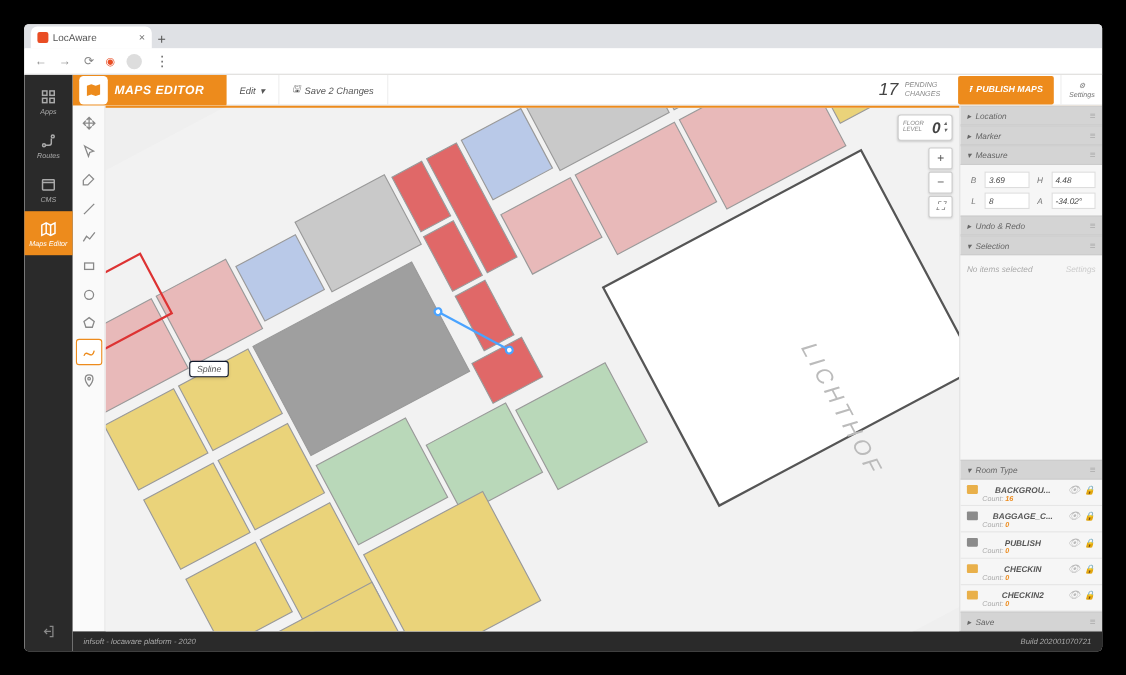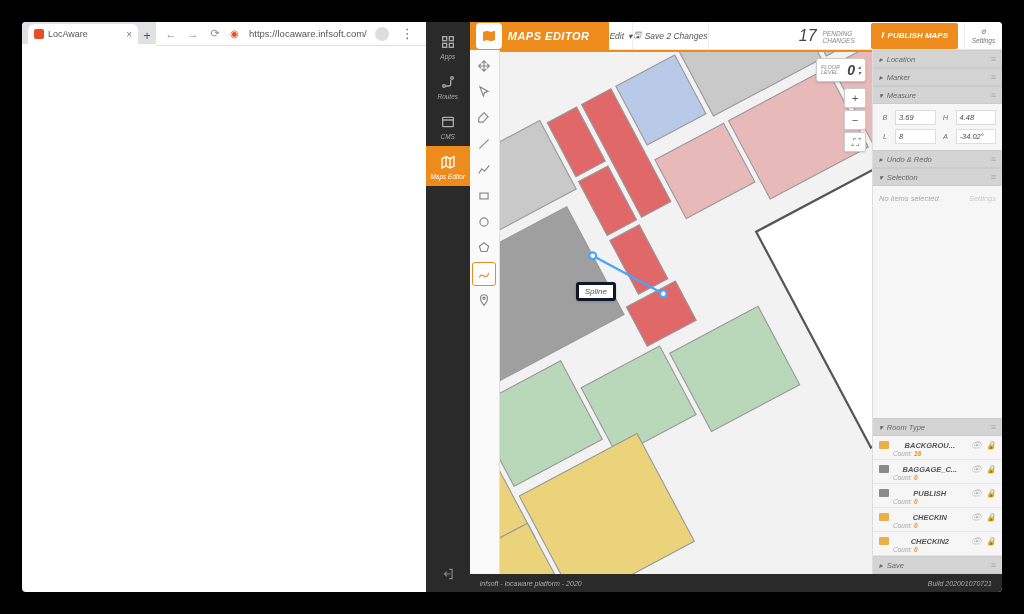--- a/index.html
+++ b/index.html
@@ -1,19 +1,19 @@
 <!DOCTYPE html>
 <html><head>
 <meta charset="utf-8">
 <style>
 * { box-sizing: border-box; margin: 0; padding: 0; font-family: -apple-system, BlinkMacSystemFont, "Segoe UI", Arial, sans-serif; }
 html, body { width: 1024px; height: 614px; overflow: hidden; background: #000; }
 
 .device-frame { width: 1024px; height: 614px; background: #000; border-radius: 18px; padding: 22px; }
-.screen { width: 100%; height: 100%; background: #fff; border-radius: 4px; overflow: hidden; display: flex; flex-direction: row; }
+.screen { width: 100%; height: 100%; background: #fff; border-radius: 4px; overflow: hidden; display: flex; flex-direction: column; }
 
 
 .browser-tabs { height: 22px; background: #dfe1e5; display: flex; align-items: flex-end; padding-left: 6px; }
 .browser-tab { height: 20px; background: #fff; border-radius: 6px 6px 0 0; display: flex; align-items: center; padding: 0 6px; font-size: 9px; color: #555; gap: 4px; min-width: 110px; }
 .tab-favicon { width: 10px; height: 10px; background: #e94d24; border-radius: 2px; }
 .tab-close { margin-left: auto; font-size: 10px; color: #777; }
 .tab-add { width: 18px; height: 18px; display: flex; align-items: center; justify-content: center; color: #555; font-size: 13px; }
 .browser-addr { height: 24px; background: #fff; border-bottom: 1px solid #ddd; display: flex; align-items: center; padding: 0 8px; gap: 8px; }
 .nav-btn { width: 14px; text-align: center; color: #888; font-size: 11px; }
 .addr-lock { width: 11px; height: 11px; color: #e94d24; font-size: 10px; }
@@ -30,36 +30,36 @@
 .rail-icon svg { width: 16px; height: 16px; }
 .rail-spacer { flex: 1; }
 .rail-logout { width: 44px; height: 36px; display: flex; align-items: center; justify-content: center; color: #888; }
 
 
 .main { flex: 1; display: flex; flex-direction: column; overflow: hidden; }
 .header { height: 28px; background: #ed8b1c; display: flex; align-items: center; }
 .app-logo { width: 26px; height: 26px; background: #fff; border-radius: 4px; margin: 0 6px; display: flex; align-items: center; justify-content: center; color: #ed8b1c; font-size: 14px; font-weight: bold; }
 .app-title { color: #fff; font-weight: 700; font-size: 11px; letter-spacing: 0.5px; flex: 0 0 auto; padding-right: 20px; }
 .header-rest { flex: 1; background: #fff; height: 100%; display: flex; align-items: center; border-bottom: 1px solid #e6e6e6; }
-.hdr-btn { padding: 0 0; height: 100%; display: flex; align-items: center; font-size: 8.5px; color: #555; border-right: 1px solid #eee; gap: 4px; }
-.pending { margin-left: auto; display: flex; align-items: flex-end; padding: 0 10px; gap: 6px; }
+.hdr-btn { padding: 0 12px; height: 100%; display: flex; align-items: center; font-size: 8.5px; color: #555; border-right: 1px solid #eee; gap: 4px; }
+.pending { margin-left: auto; display: flex; align-items: center; padding: 0 10px; gap: 6px; }
 .pending-num { font-size: 16px; font-weight: 300; color: #444; }
 .pending-label { font-size: 6.5px; color: #888; line-height: 1.1; }
 .publish-btn { background: #ed8b1c; color: #fff; font-size: 8px; font-weight: 700; padding: 6px 10px; margin: 0 6px; border-radius: 2px; display: flex; align-items: center; gap: 4px; }
 .settings-btn { width: 38px; height: 100%; border-left: 1px solid #eee; display: flex; flex-direction: column; align-items: center; justify-content: center; font-size: 6.5px; color: #777; gap: 1px; }
 
 
 .content { flex: 1; display: flex; overflow: hidden; }
 
 
 .toolbox { width: 30px; background: #fafafa; border-right: 1px solid #e0e0e0; display: flex; flex-direction: column; align-items: center; padding-top: 4px; }
 .tool { width: 24px; height: 24px; display: flex; align-items: center; justify-content: center; color: #888; margin-bottom: 2px; border-radius: 3px; cursor: pointer; }
 .tool.active { background: #fff; border: 1px solid #ed8b1c; color: #ed8b1c; }
 .tool svg { width: 14px; height: 14px; }
-.tool-tooltip { position: absolute; left: 76px; top: 230px; background: #fff; border: 3px solid #0f172a; border-radius: 3px; padding: 2px 6px; font-size: 8px; color: #555; box-shadow: 0 1px 3px rgba(0,0,0,0.15); }
+.tool-tooltip { position: absolute; left: 76px; top: 230px; background: #fff; border: 1px solid #0f172a; border-radius: 3px; padding: 2px 6px; font-size: 8px; color: #555; box-shadow: 0 1px 3px rgba(0,0,0,0.15); }
 
 
 .canvas { flex: 1; position: relative; background: #efefef; overflow: hidden; border-top: 2px solid #ed8b1c; }
 .floorplan { position: absolute; inset: 0; }
 .floorplan svg { width: 100%; height: 100%; }
 .floor-control { position: absolute; top: 6px; right: 6px; background: #fff; border: 1px solid #ccc; border-radius: 3px; width: 50px; padding: 3px 4px; display: flex; align-items: center; gap: 3px; box-shadow: 0 1px 2px rgba(0,0,0,.15);}
 .floor-label { font-size: 5.5px; color: #888; line-height: 1; }
 .floor-num { font-size: 14px; font-weight: 700; color: #444; margin-left: auto; }
 .floor-arrows { display: flex; flex-direction: column; font-size: 6px; color: #666; line-height: 1; }
 .zoom-control { position: absolute; top: 36px; right: 6px; width: 22px; display: flex; flex-direction: column; gap: 2px; }
@@ -100,21 +100,20 @@
         <span>LocAware</span>
         <span class="tab-close">×</span>
       </div>
       <div class="tab-add">+</div>
     </div>
     <div class="browser-addr">
       <span class="nav-btn">←</span>
       <span class="nav-btn">→</span>
       <span class="nav-btn">⟳</span>
       <span class="addr-lock">◉</span>
-      <span class="addr-url">https://locaware.infsoft.com/</span>
       <span class="addr-avatar"></span>
       <span class="addr-dots">⋮</span>
     </div>
 
     <div class="app">
 
       <div class="left-rail">
         <div class="rail-item">
           <span class="rail-icon">
               <svg viewBox="0 0 24 24" fill="none" stroke="currentColor" stroke-width="2">

